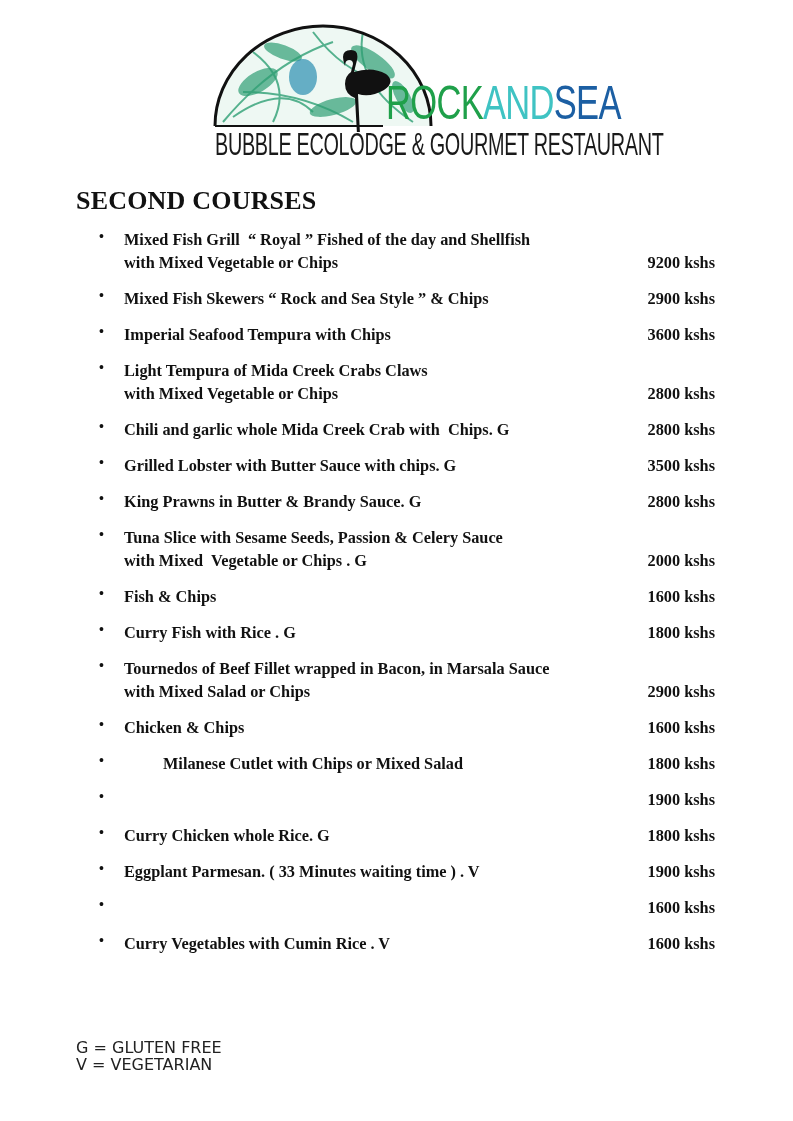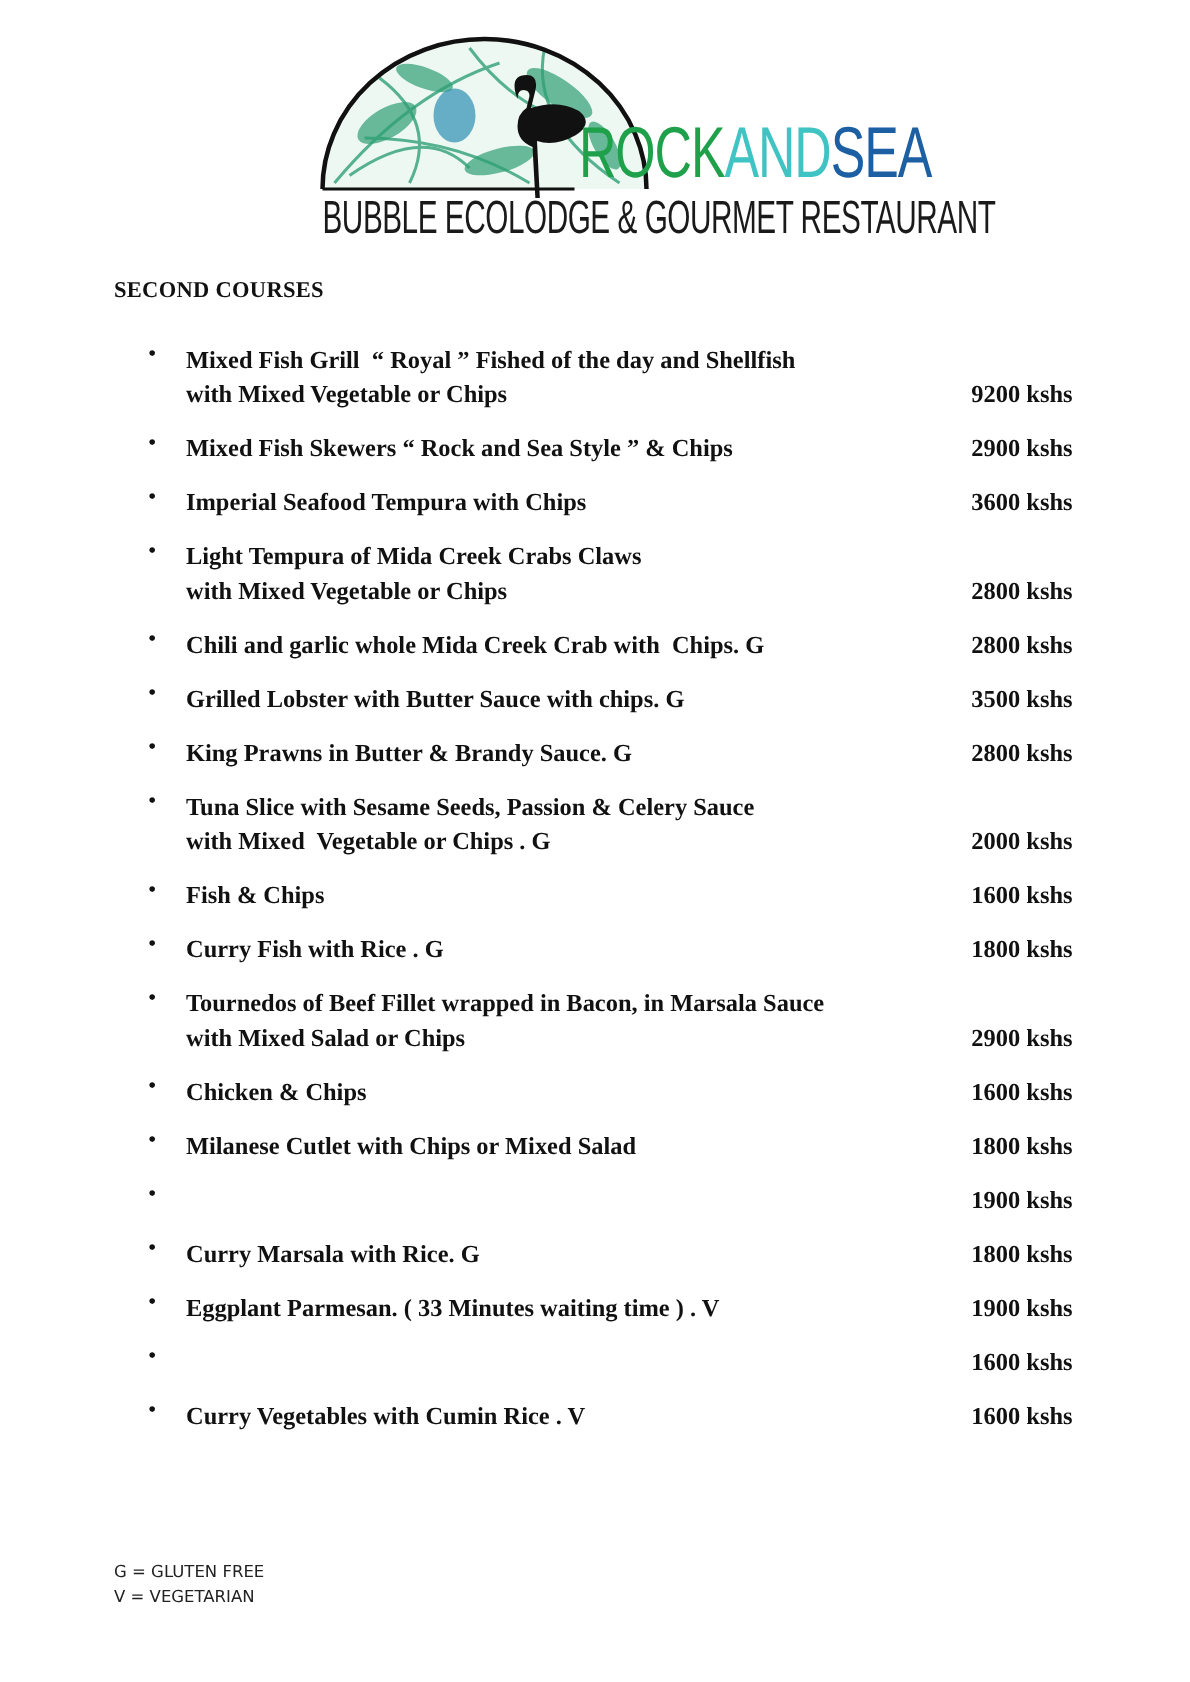--- a/index.html
+++ b/index.html
@@ -6,29 +6,29 @@
     body { width: 793px; height: 1121px; position: relative; overflow: hidden; font-family: "DejaVu Serif", serif; color: #111; }
 
     .logo { position: absolute; left: 213px; top: 22px; width: 400px; height: 138px; }
     .logo svg { position: absolute; left: 0; top: 0; }
     .logo-word { position: absolute; left: 173px; top: 55px; font-family: "Liberation Sans", sans-serif; font-size: 48px; line-height: 52px; letter-spacing: -1px; transform: scaleX(0.72); transform-origin: left top; white-space: nowrap; font-weight: normal; }
     .logo-word .rock { color: #1fa04a; }
     .logo-word .and { color: #3fc3c3; }
     .logo-word .sea { color: #1c5fa3; }
     .logo-sub { position: absolute; left: 2px; top: 108px; font-family: "Liberation Sans", sans-serif; font-size: 31px; line-height: 30px; color: #1a1a1a; transform: scaleX(0.64); transform-origin: left top; white-space: nowrap; letter-spacing: -0.5px; }
 
-    .section-title { position: absolute; left: 76px; top: 186px; font-family: "Liberation Serif", serif; font-weight: bold; font-size: 15px; letter-spacing: 0.2px; }
+    .section-title { position: absolute; left: 76px; top: 186px; font-family: "Liberation Serif", serif; font-weight: bold; font-size: 26px; letter-spacing: 0.2px; }
 
     .menu { position: absolute; left: 0; top: 228px; width: 793px; }
     .item { position: absolute; left: 0; width: 793px; font-family: "Liberation Serif", serif; font-weight: bold; font-size: 16.3px; line-height: 23px; }
     .bullet { position: absolute; left: 99px; top: -3px; font-size: 14px; }
     .name { position: absolute; left: 124px; white-space: pre; text-align: center; }
     .price { position: absolute; right: 78px; white-space: nowrap; }
 
-    .legend { position: absolute; left: 76px; top: 1039px; font-family: "DejaVu Sans", sans-serif; font-size: 11px; line-height: 17px; color: #222; }
+    .legend { position: absolute; left: 76px; top: 1039px; font-family: "DejaVu Sans", sans-serif; font-size: 16px; line-height: 17px; color: #222; }
   </style>
 </head>
 <body>
 
 <div class="logo">
   <svg width="400" height="110" viewBox="0 0 400 110">
     <defs>
       <clipPath id="dome">
           <path d="M2 104 A 108 100 0 0 1 218 104 Z"></path>
         </clipPath>
@@ -126,30 +126,30 @@
       <span class="name" style="top: 23px;">with Mixed Salad or Chips</span>
       <span class="price" style="top: 23px;">2900 kshs</span>
     </div>
     <div class="item" style="top: 488px; height: 23px;">
       <span class="bullet">•</span>
       <span class="name" style="top: 0px;">Chicken &amp; Chips</span>
       <span class="price" style="top: 0px;">1600 kshs</span>
     </div>
     <div class="item" style="top: 524px; height: 23px;">
       <span class="bullet">•</span>
-      <span class="name" style="top: 0px;">Milanese Cutlet with Chips or Mixed Salad</span>
+      <span class="name" style="top: 0px; margin-left: 39px;">Milanese Cutlet with Chips or Mixed Salad</span>
       <span class="price" style="top: 0px;">1800 kshs</span>
     </div>
     <div class="item" style="top: 560px; height: 23px;">
       <span class="bullet">•</span>
       <span class="price" style="top: 0px;">1900 kshs</span>
     </div>
     <div class="item" style="top: 596px; height: 23px;">
       <span class="bullet">•</span>
-      <span class="name" style="top: 0px;">Curry Marsala with Rice. G</span>
+      <span class="name" style="top: 0px;">Curry Chicken whole Rice. G</span>
       <span class="price" style="top: 0px;">1800 kshs</span>
     </div>
     <div class="item" style="top: 632px; height: 23px;">
       <span class="bullet">•</span>
       <span class="name" style="top: 0px;">Eggplant Parmesan. ( 33 Minutes waiting time ) . V</span>
       <span class="price" style="top: 0px;">1900 kshs</span>
     </div>
     <div class="item" style="top: 668px; height: 23px;">
       <span class="bullet">•</span>
       <span class="price" style="top: 0px;">1600 kshs</span>

